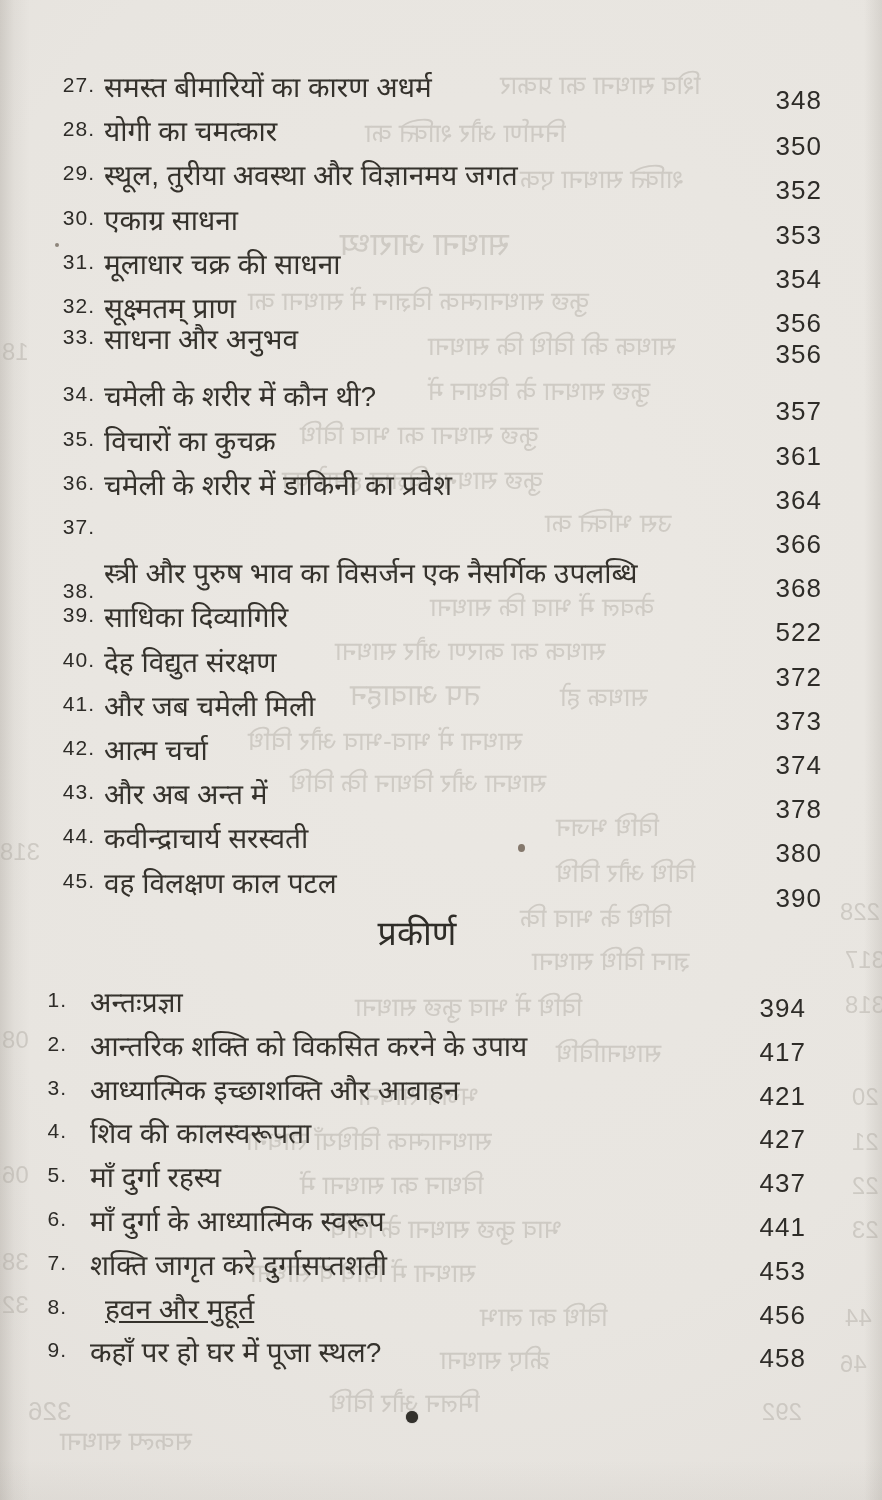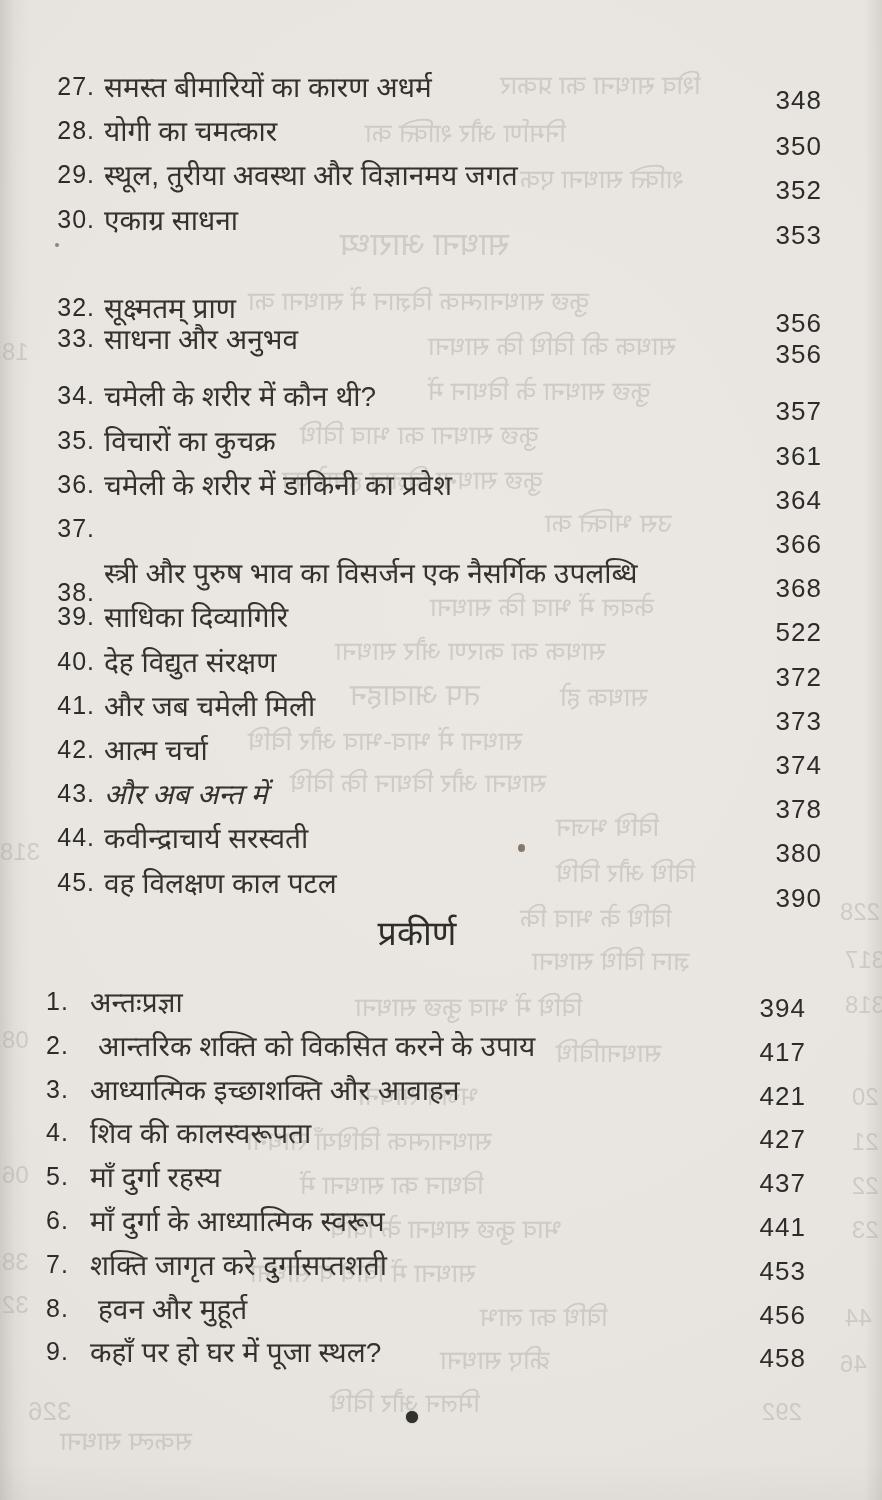--- a/index.html
+++ b/index.html
@@ -25,21 +25,21 @@
     transform:scaleX(-1);
     white-space:nowrap;
     line-height:1;
   }
   
   .toc{position:absolute;inset:0;}
   .row{position:absolute;left:0;width:100%;height:40px;color:#35322c;}
   .num{
     position:absolute;top:4px;
     text-align:right;
-    font-size:25px;line-height:1;
+    font-size:21px;line-height:1;
     color:#2e2c28;letter-spacing:1px;
   }
   .title{
     position:absolute;top:0;
     font-size:28px;line-height:1.25;
     color:#35322c;
     white-space:nowrap;
   }
   .pg{
     position:absolute;
@@ -138,20 +138,25 @@
       <div class="row" style="top: 158px;">
         <span class="num" style="left: 46px; width: 49px;">29.</span>
         <span class="title" style="left: 104px;">स्थूल, तुरीया अवस्था और विज्ञानमय जगत</span>
         <span class="pg" style="right: 60px; top: 19px;">352</span>
       </div>
       <div class="row" style="top: 202.6px;">
         <span class="num" style="left: 46px; width: 49px;">30.</span>
         <span class="title" style="left: 104px;">एकाग्र साधना</span>
         <span class="pg" style="right: 60px; top: 19px;">353</span>
       </div>
+      <div class="row" style="top: 246.8px;">
+        <span class="num" style="left: 46px; width: 49px;">31.</span>
+        <span class="title" style="left: 104px;">मूलाधार चक्र की साधना</span>
+        <span class="pg" style="right: 60px; top: 19px;">354</span>
+      </div>
       <div class="row" style="top: 291px;">
         <span class="num" style="left: 46px; width: 49px;">32.</span>
         <span class="title" style="left: 104px;">सूक्ष्मतम् प्राण</span>
         <span class="pg" style="right: 60px; top: 19px;">356</span>
       </div>
       <div class="row" style="top: 322px;">
         <span class="num" style="left: 46px; width: 49px;">33.</span>
         <span class="title" style="left: 104px;">साधना और अनुभव</span>
         <span class="pg" style="right: 60px; top: 19px;">356</span>
       </div>
@@ -194,42 +199,42 @@
         <span class="title" style="left: 104px;">और जब चमेली मिली</span>
         <span class="pg" style="right: 60px; top: 19px;">373</span>
       </div>
       <div class="row" style="top: 733px;">
         <span class="num" style="left: 46px; width: 49px;">42.</span>
         <span class="title" style="left: 104px;">आत्म चर्चा</span>
         <span class="pg" style="right: 60px; top: 19px;">374</span>
       </div>
       <div class="row" style="top: 777.2px;">
         <span class="num" style="left: 46px; width: 49px;">43.</span>
-        <span class="title" style="left: 104px; font-style: italic;">और अब अन्त में</span>
+        <span class="title" style="left: 104px;">और अब अन्त में</span>
         <span class="pg" style="right: 60px; top: 19px;">378</span>
       </div>
       <div class="row" style="top: 821.4px;">
         <span class="num" style="left: 46px; width: 49px;">44.</span>
         <span class="title" style="left: 104px;">कवीन्द्राचार्य सरस्वती</span>
         <span class="pg" style="right: 60px; top: 19px;">380</span>
       </div>
       <div class="row" style="top: 865.6px;">
         <span class="num" style="left: 46px; width: 49px;">45.</span>
         <span class="title" style="left: 104px;">वह विलक्षण काल पटल</span>
         <span class="pg" style="right: 60px; top: 19px;">390</span>
       </div>
       <div class="heading" style="top: 916px;">प्रकीर्ण</div>
       <div class="row" style="top: 985px;">
         <span class="num" style="left: 46px; width: 21px;">1.</span>
         <span class="title" style="left: 90px;">अन्तःप्रज्ञा</span>
         <span class="pg" style="right: 76px; top: 10px;">394</span>
       </div>
       <div class="row" style="top: 1028.8px;">
         <span class="num" style="left: 46px; width: 21px;">2.</span>
-        <span class="title" style="left: 98px;">आन्तरिक शक्ति को विकसित करने के उपाय</span>
+        <span class="title" style="left: 90px;">आन्तरिक शक्ति को विकसित करने के उपाय</span>
         <span class="pg" style="right: 76px; top: 10px;">417</span>
       </div>
       <div class="row" style="top: 1072.6px;">
         <span class="num" style="left: 46px; width: 21px;">3.</span>
         <span class="title" style="left: 90px;">आध्यात्मिक इच्छाशक्ति और आवाहन</span>
         <span class="pg" style="right: 76px; top: 10px;">421</span>
       </div>
       <div class="row" style="top: 1116.4px;">
         <span class="num" style="left: 46px; width: 21px;">4.</span>
         <span class="title" style="left: 90px;">शिव की कालस्वरूपता</span>
@@ -245,21 +250,21 @@
         <span class="title" style="left: 90px;">माँ दुर्गा के आध्यात्मिक स्वरूप</span>
         <span class="pg" style="right: 76px; top: 10px;">441</span>
       </div>
       <div class="row" style="top: 1247.8px;">
         <span class="num" style="left: 46px; width: 21px;">7.</span>
         <span class="title" style="left: 90px;">शक्ति जागृत करे दुर्गासप्तशती</span>
         <span class="pg" style="right: 76px; top: 10px;">453</span>
       </div>
       <div class="row" style="top: 1291.6px;">
         <span class="num" style="left: 46px; width: 21px;">8.</span>
-        <span class="title" style="left: 98px;">हवन और मुहूर्त</span>
+        <span class="title" style="left: 105px; text-decoration: underline;">हवन और मुहूर्त</span>
         <span class="pg" style="right: 76px; top: 10px;">456</span>
       </div>
       <div class="row" style="top: 1335.4px;">
         <span class="num" style="left: 46px; width: 21px;">9.</span>
         <span class="title" style="left: 90px;">कहाँ पर हो घर में पूजा स्थल?</span>
         <span class="pg" style="right: 76px; top: 10px;">458</span>
       </div>
     </div>
   <div class="speck"></div>
   <div class="speck2"></div>

